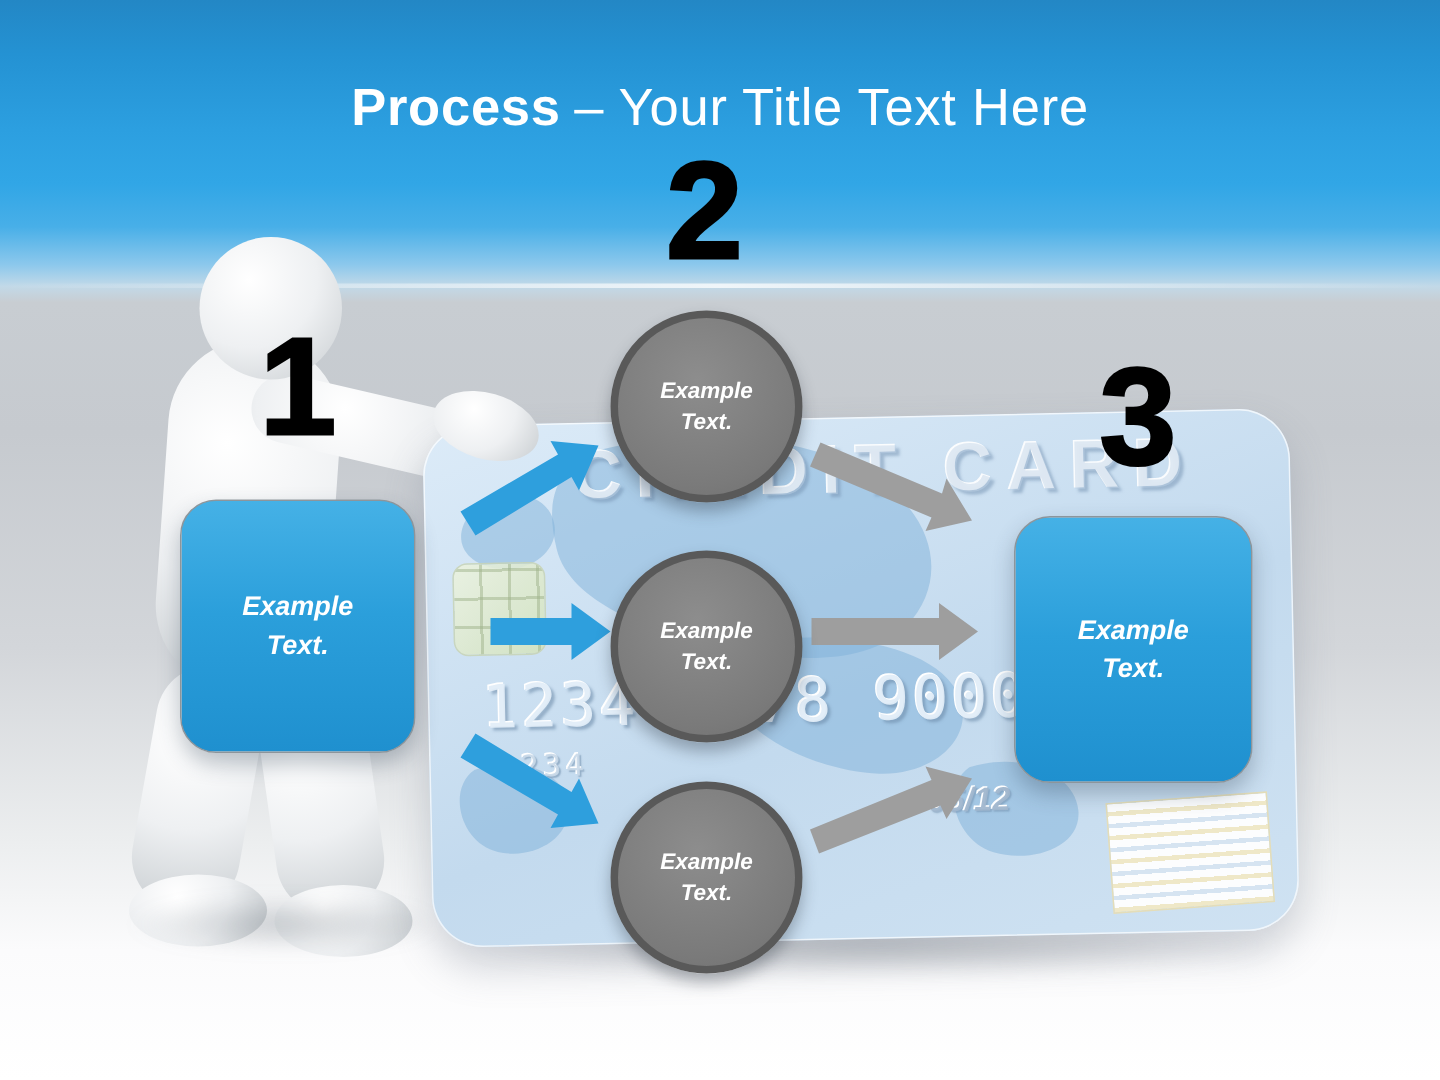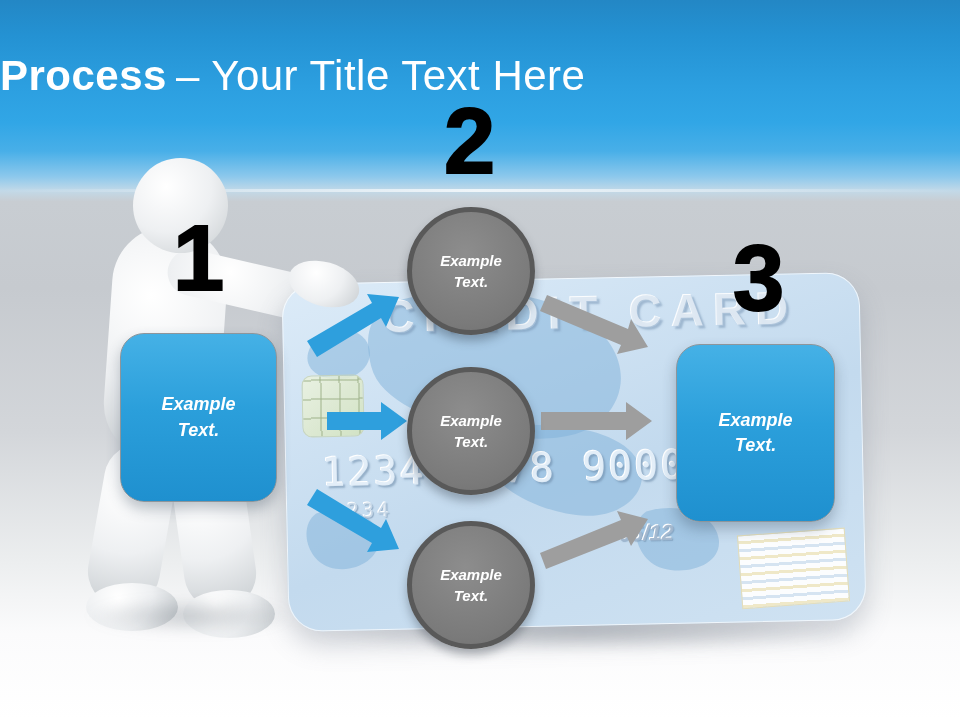--- a/index.html
+++ b/index.html
@@ -6,22 +6,22 @@
   .slide{
     position:relative;width:960px;height:720px;overflow:hidden;
     font-family:"Liberation Sans",sans-serif;
     background:linear-gradient(180deg,
       #2387c5 0%,#2492d3 5%,#2c9fe0 12%,#31a6e6 17%,#48afe8 21%,
       #8cc8ec 24.5%,#c2d9e8 26.5%,#c8cdd2 28%,#c6cacf 40%,
       #d3d6da 60%,#eceeef 78%,#fbfbfc 88%,#ffffff 100%);
   }
   .horizon{position:absolute;top:189px;left:0;width:100%;height:3px;z-index:1;
     background:linear-gradient(90deg,rgba(255,255,255,0),rgba(255,255,255,.75) 50%,rgba(255,255,255,0));}
-  .title{position:absolute;top:52px;left:0;width:100%;margin:0;
-    color:#ffffff;font-size:42px;font-weight:400;z-index:7;letter-spacing:.5px;}
+  .title{position:absolute;top:52px;left:0;width:100%;margin:0;text-align:center;
+    color:#ffffff;font-size:35px;font-weight:400;z-index:7;letter-spacing:.5px;}
   .t-bold{font-weight:700;}
   .t-rest{margin-left:9px;font-weight:400;}
 
   
   .person{position:absolute;left:78px;top:158px;width:300px;height:480px;z-index:2;}
   .pp{position:absolute;
     background:radial-gradient(circle at 35% 30%, #ffffff 0%, #eef0f2 50%, #d3d7da 85%, #c6cbcf 100%);}
   .p-head{left:55px;top:0;width:95px;height:95px;border-radius:50%;}
   .p-torso{left:30px;top:68px;width:115px;height:235px;border-radius:58px;transform:rotate(4deg);}
   .p-arm{left:88px;top:106px;width:175px;height:46px;border-radius:23px;transform:rotate(13deg);}

